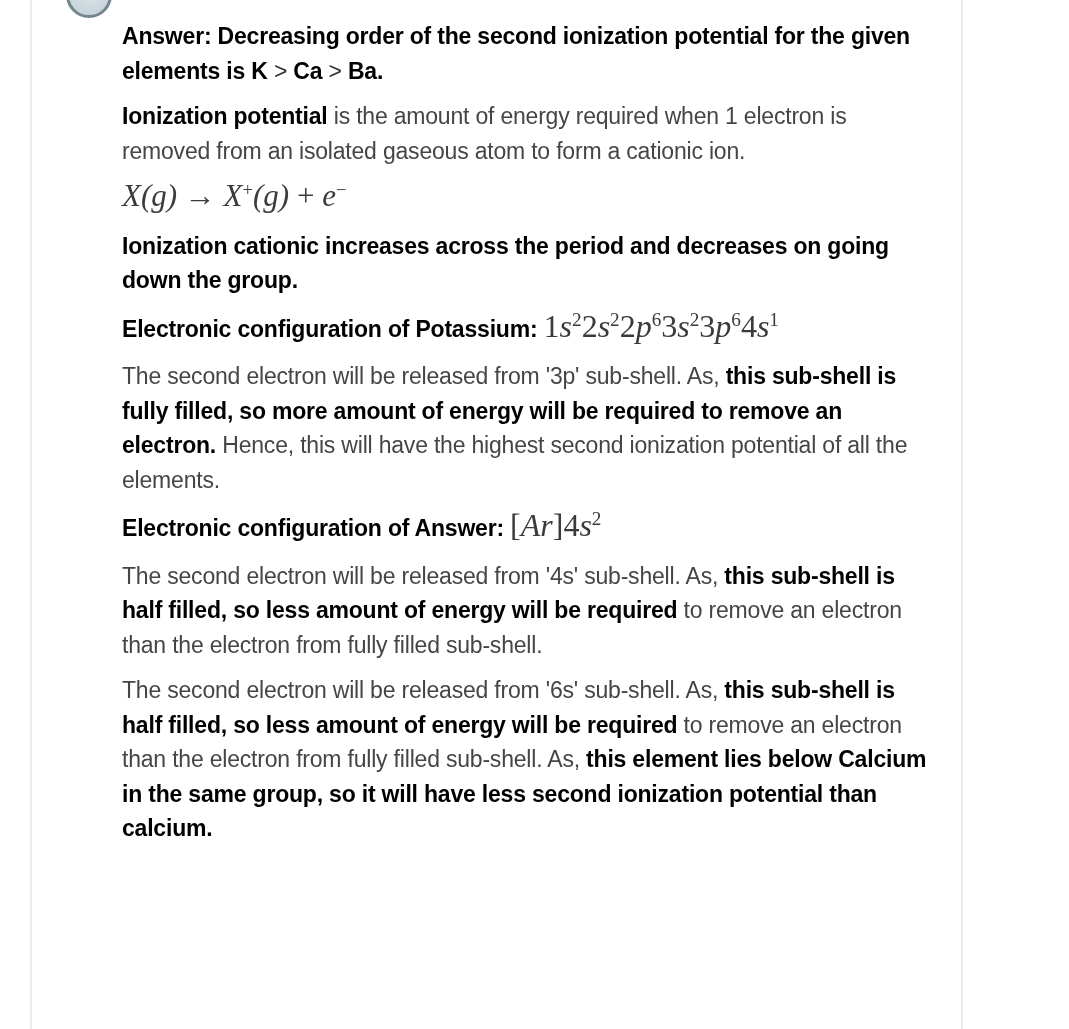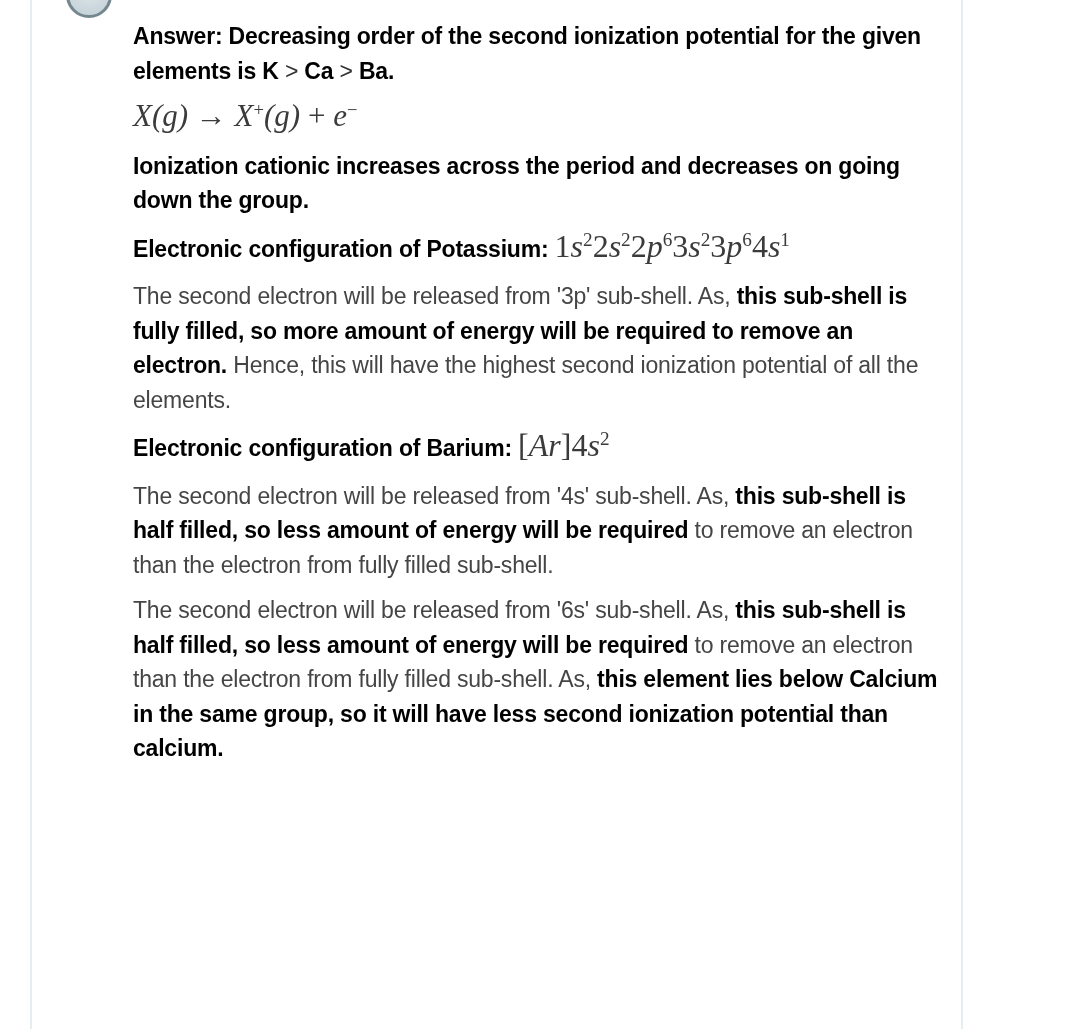--- a/index.html
+++ b/index.html
@@ -27,21 +27,21 @@
     width: 46px;
     height: 46px;
     border-radius: 50%;
     border: 3px solid #76868f;
     background: radial-gradient(circle at 50% 35%, #e3eaed 0%, #cdd9de 55%, #c2cfd6 100%);
     box-sizing: border-box;
     cursor: pointer;
   }
   .content {
     position: absolute;
-    left: 133px;
+    left: 122px;
     top: 19px;
     width: 806px;
   }
   .content p {
     margin: 0 0 11px 0;
     font-size: 23px;
     line-height: 34.5px;
     letter-spacing: -0.2px;
     color: #454545;
   }
@@ -69,30 +69,31 @@
 <div class="page">
   <div class="vline left"></div>
   <div class="vline right"></div>
   <div class="avatar"></div>
 
   <article class="content">
 
     <p><b>Answer: Decreasing order of the second ionization potential for the given elements is K</b><span class="gt"> &gt; </span><b>Ca</b><span class="gt"> &gt; </span><b>Ba.</b></p>
 
 
+    <p><b>Ionization potential</b><span> is the amount of energy required when 1 electron is removed from an isolated gaseous atom to form a cationic ion.</span></p>
 
     <p><span class="formula"><span class="f-i">X</span><span class="f-i">(g)</span><span> → </span><span class="f-i">X</span><span class="f-sup">+</span><span class="f-i">(g)</span><span> + </span><span class="f-i">e</span><span class="f-sup">−</span></span></p>
 
     <p><b>Ionization cationic increases across the period and decreases on going down the group.</b></p>
 
     <p><b>Electronic configuration of Potassium: </b><span class="formula small"><span>1</span><span class="f-i">s</span><span class="f-sup">2</span><span>2</span><span class="f-i">s</span><span class="f-sup">2</span><span>2</span><span class="f-i">p</span><span class="f-sup">6</span><span>3</span><span class="f-i">s</span><span class="f-sup">2</span><span>3</span><span class="f-i">p</span><span class="f-sup">6</span><span>4</span><span class="f-i">s</span><span class="f-sup">1</span></span></p>
 
     <p><span>The second electron will be released from '3p' sub-shell. As, </span><b>this sub-shell is fully filled, so more amount of energy will be required to remove an electron.</b><span> Hence, this will have the highest second ionization potential of all the elements.</span></p>
 
-    <p><b>Electronic configuration of Barium: </b><span class="formula small"><span>[</span><span class="f-i">Ar</span><span>]</span><span>4</span><span class="f-i">s</span><span class="f-sup">2</span></span></p>
+    <p><b>Electronic configuration of Answer: </b><span class="formula small"><span>[</span><span class="f-i">Ar</span><span>]</span><span>4</span><span class="f-i">s</span><span class="f-sup">2</span></span></p>
 
     <p><span>The second electron will be released from '4s' sub-shell. As, </span><b>this sub-shell is half filled, so less amount of energy will be required</b><span> to remove an electron than the electron from fully filled sub-shell.</span></p>
 
 
     <p><span>The second electron will be released from '6s' sub-shell. As, </span><b>this sub-shell is half filled, so less amount of energy will be required</b><span> to remove an electron than the electron from fully filled sub-shell. As, </span><b>this element lies below Calcium in the same group, so it will have less second ionization potential than calcium.</b></p>
 
 
   </article>
 </div>
 

